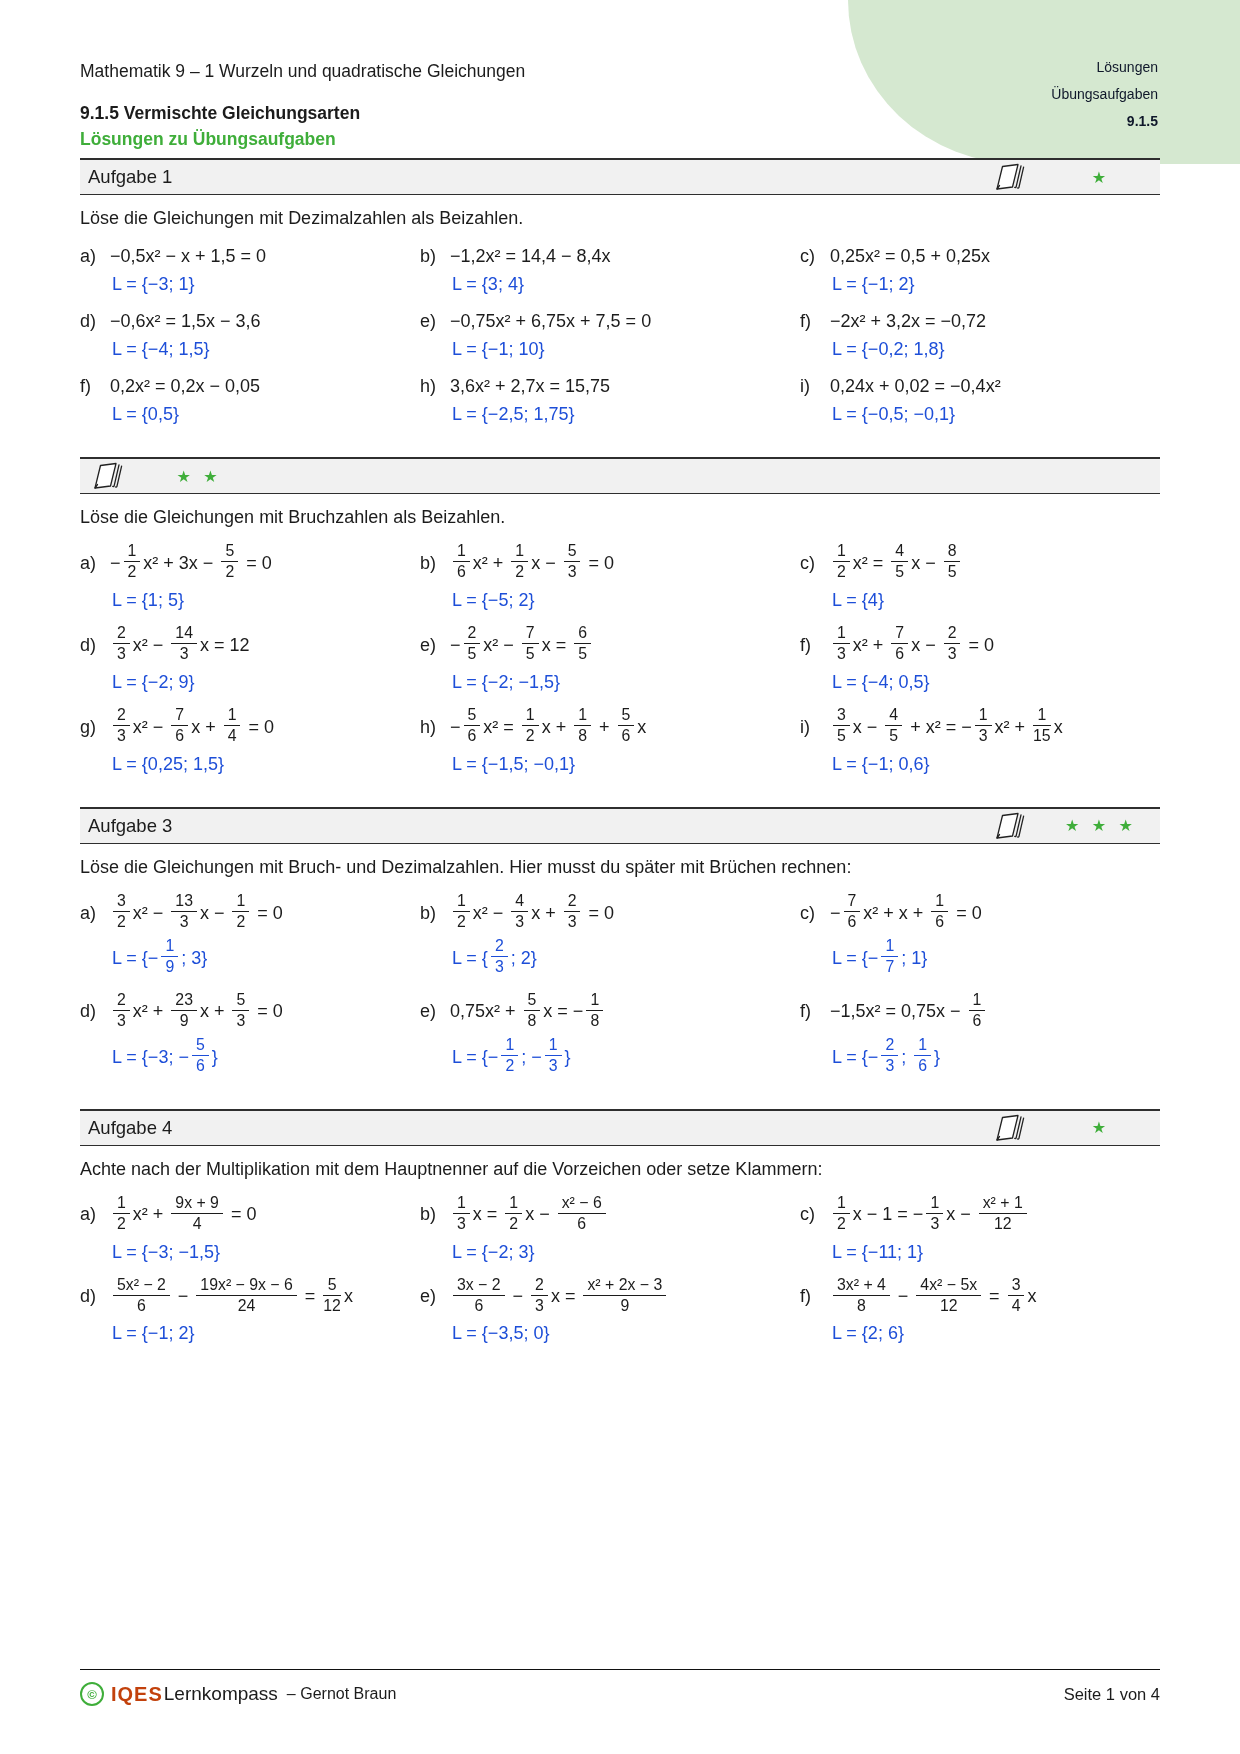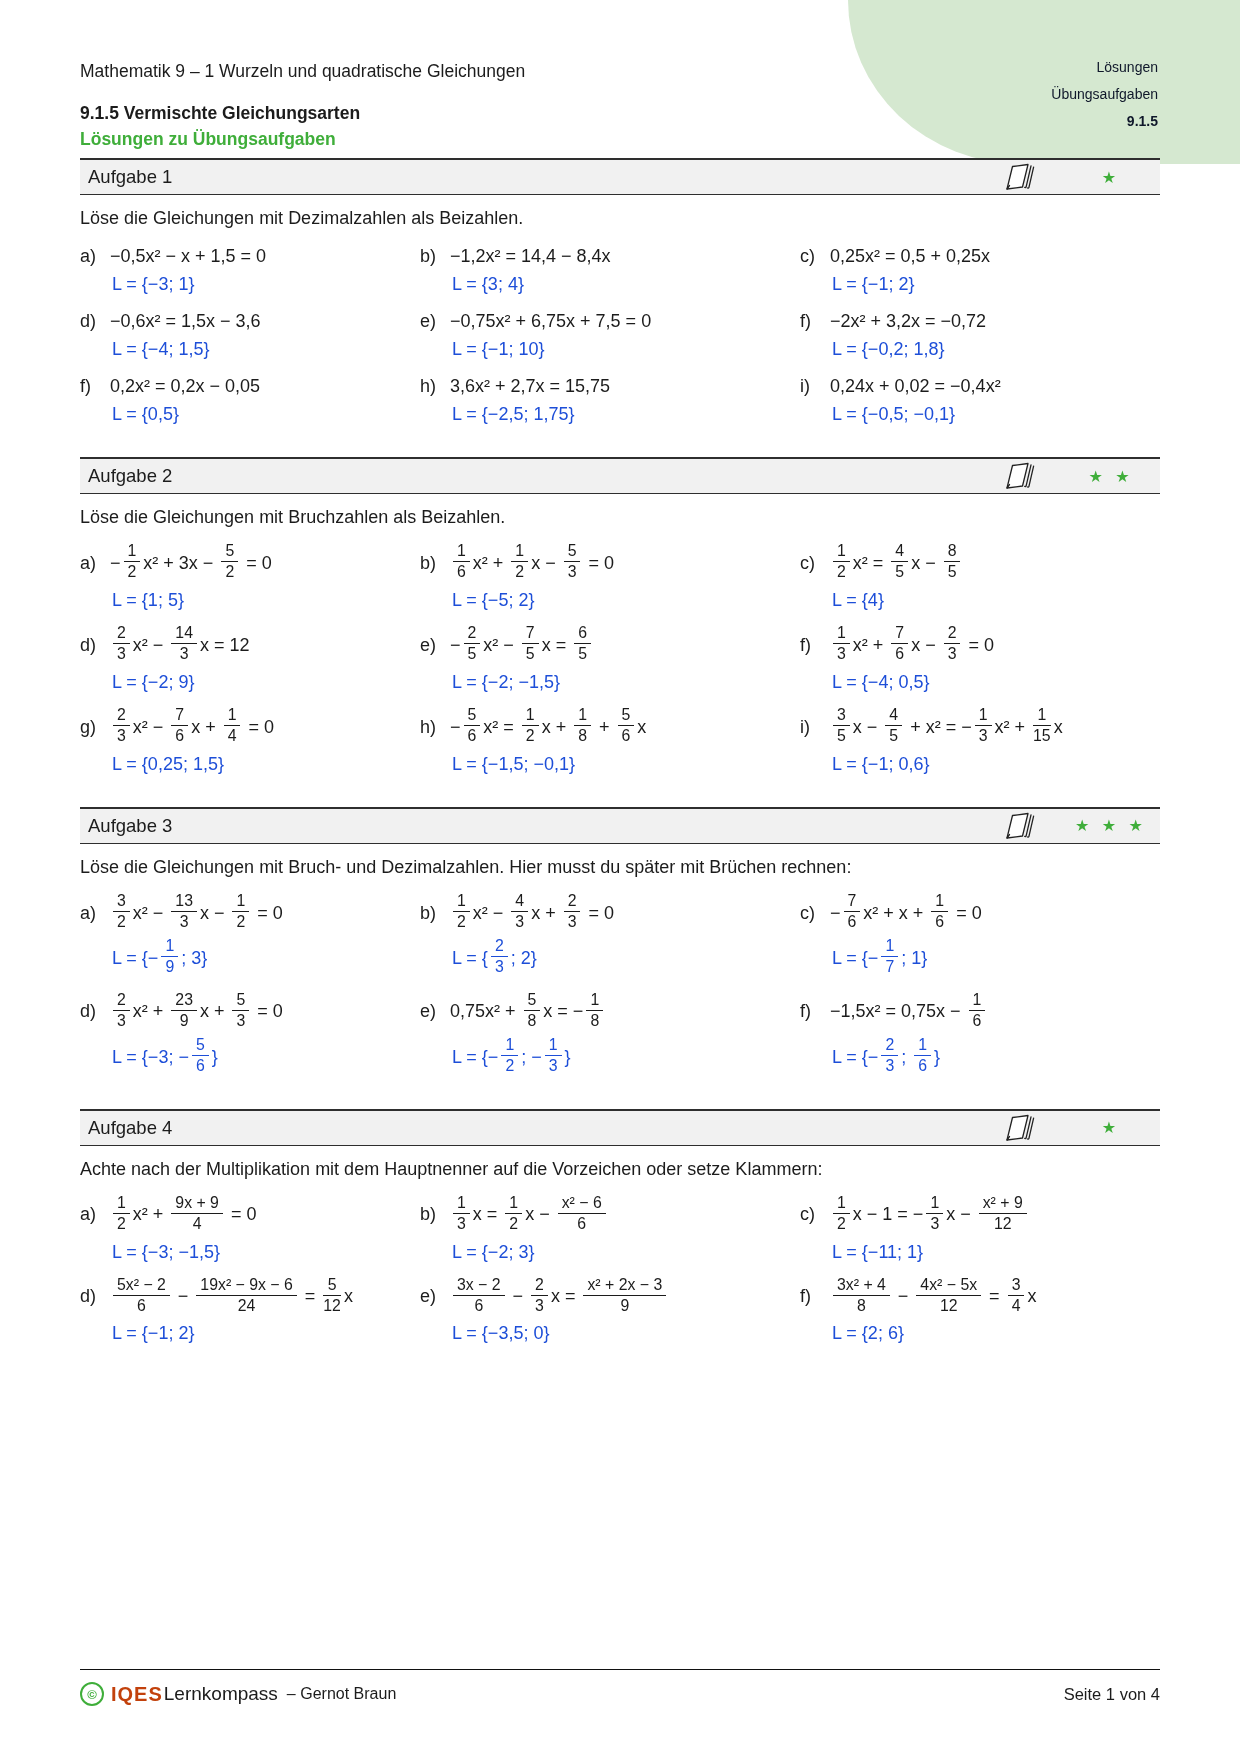--- a/index.html
+++ b/index.html
@@ -20,21 +20,21 @@
   
   .doc-header{position:absolute;top:58px;left:80px;font-size:17.5px;line-height:26px;z-index:1;}
   .doc-header .l2{font-weight:bold;margin-top:16px;}
   .doc-header .l3{font-weight:bold;color:#3fae3a;}
   
   main{position:absolute;top:158px;left:80px;width:1080px;z-index:1;}
   .section{margin-bottom:32px;}
   .bar{
     height:34px;background:#f1f1f1;
     border-top:2.5px solid #2e2e2e;border-bottom:1.4px solid #2e2e2e;
-    display:flex;align-items:center;padding:0 4px 0 8px;font-size:18.5px;
+    display:flex;align-items:center;padding:0 14px 0 8px;font-size:18.5px;
   }
   .bar-title{flex:1;}
   .book-icon{width:36px;height:30px;margin-right:30px;flex:none;}
   .stars{min-width:90px;text-align:center;color:#3fae3a;font-size:16px;letter-spacing:4px;white-space:nowrap;}
   .instr{margin:13px 0 17px 0;font-size:18px;}
   .grid{display:grid;grid-template-columns:332px 372px 1fr;column-gap:8px;row-gap:16px;}
   .eqline{font-size:18px;white-space:nowrap;}
   .lab{display:inline-block;width:30px;}
   .sol{margin:7px 0 0 32px;color:#1d4ed8;font-size:18px;white-space:nowrap;}
   .frac{
@@ -125,21 +125,20 @@
           <div class="sol">L = {−2,5; 1,75}</div>
         </div>
         <div class="prob">
           <div class="eqline"><span class="lab">i)</span><span class="eq">0,24x + 0,02 = −0,4x²</span></div>
           <div class="sol">L = {−0,5; −0,1}</div>
         </div>
       </div>
     </section>
     <section class="section">
       <div class="bar">
-        <span class="bar-title">Aufgabe 2</span>
         <svg class="book-icon" viewBox="0 0 36 30" xmlns="http://www.w3.org/2000/svg">
     <g fill="#ffffff" stroke="#222222" stroke-width="1.3" stroke-linejoin="round" stroke-linecap="round">
       <path d="M7 27 L12.5 4.5 L28 2.5 L22.5 25 Z"></path>
       <path d="M7 27 L9.5 23.5" fill="none"></path>
       <path fill="none" d="M24.7 25.4 Q26 25.8 26.2 24.6 L31 3.8"></path>
       <path fill="none" d="M27.4 26 Q28.8 26.4 29 25.2 L33.6 5.2"></path>
     </g>
   </svg>
         <span class="stars">★ ★</span>
       </div>
@@ -410,21 +409,21 @@
           <div class="sol">L = {−2; 3}</div>
         </div>
         <div class="prob">
           <div class="eqline"><span class="lab">c)</span><span class="eq"><span class="frac">
                 <span class="num">1</span>
                 <span class="den">2</span>
               </span>x − 1 = −<span class="frac">
                 <span class="num">1</span>
                 <span class="den">3</span>
               </span>x − <span class="frac">
-                <span class="num">x² + 9</span>
+                <span class="num">x² + 1</span>
                 <span class="den">12</span>
               </span></span></div>
           <div class="sol">L = {−11; 1}</div>
         </div>
         <div class="prob">
           <div class="eqline"><span class="lab">d)</span><span class="eq"><span class="frac">
                 <span class="num">5x² − 2</span>
                 <span class="den">6</span>
               </span> − <span class="frac">
                 <span class="num">19x² − 9x − 6</span>

